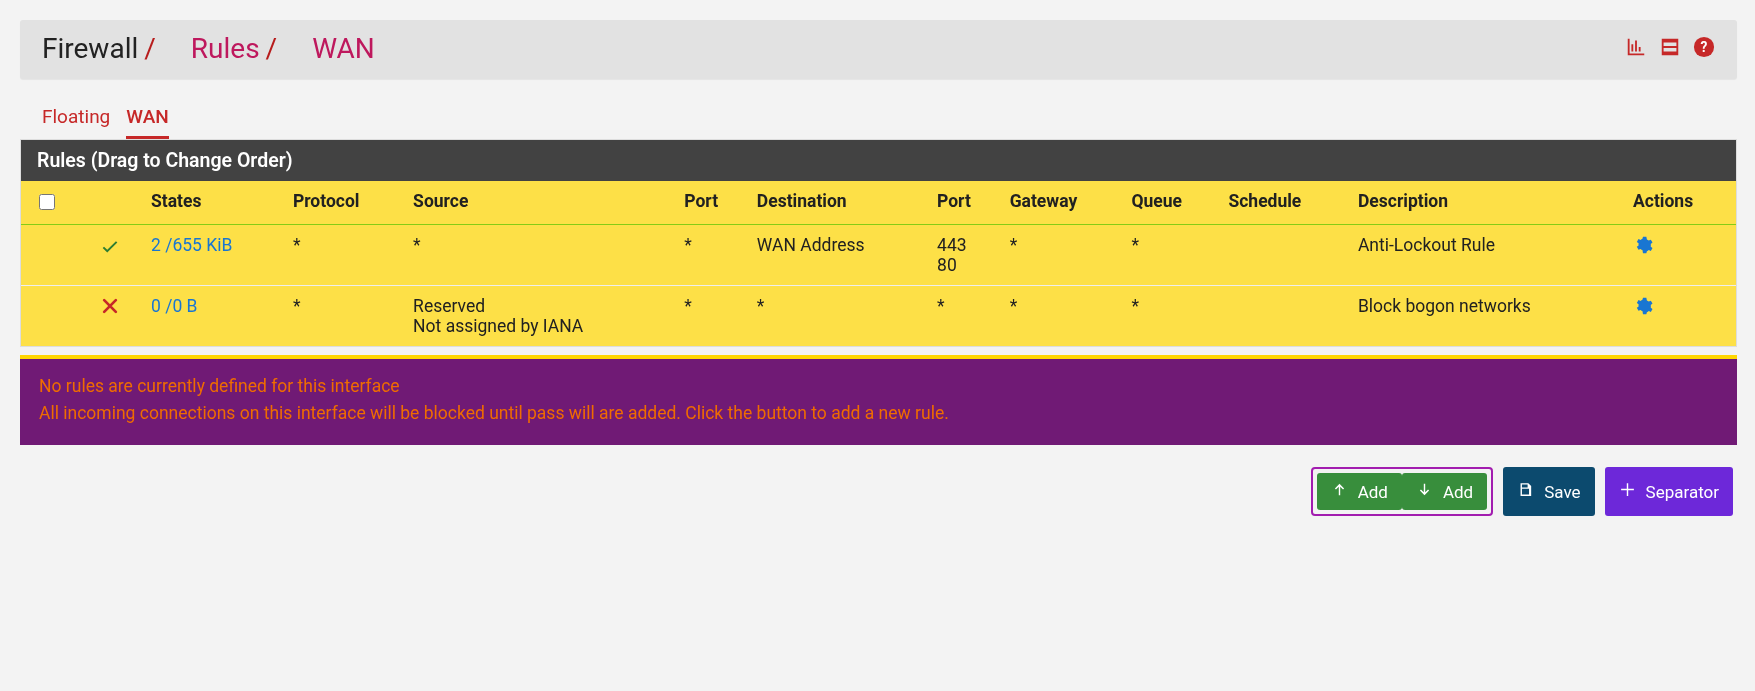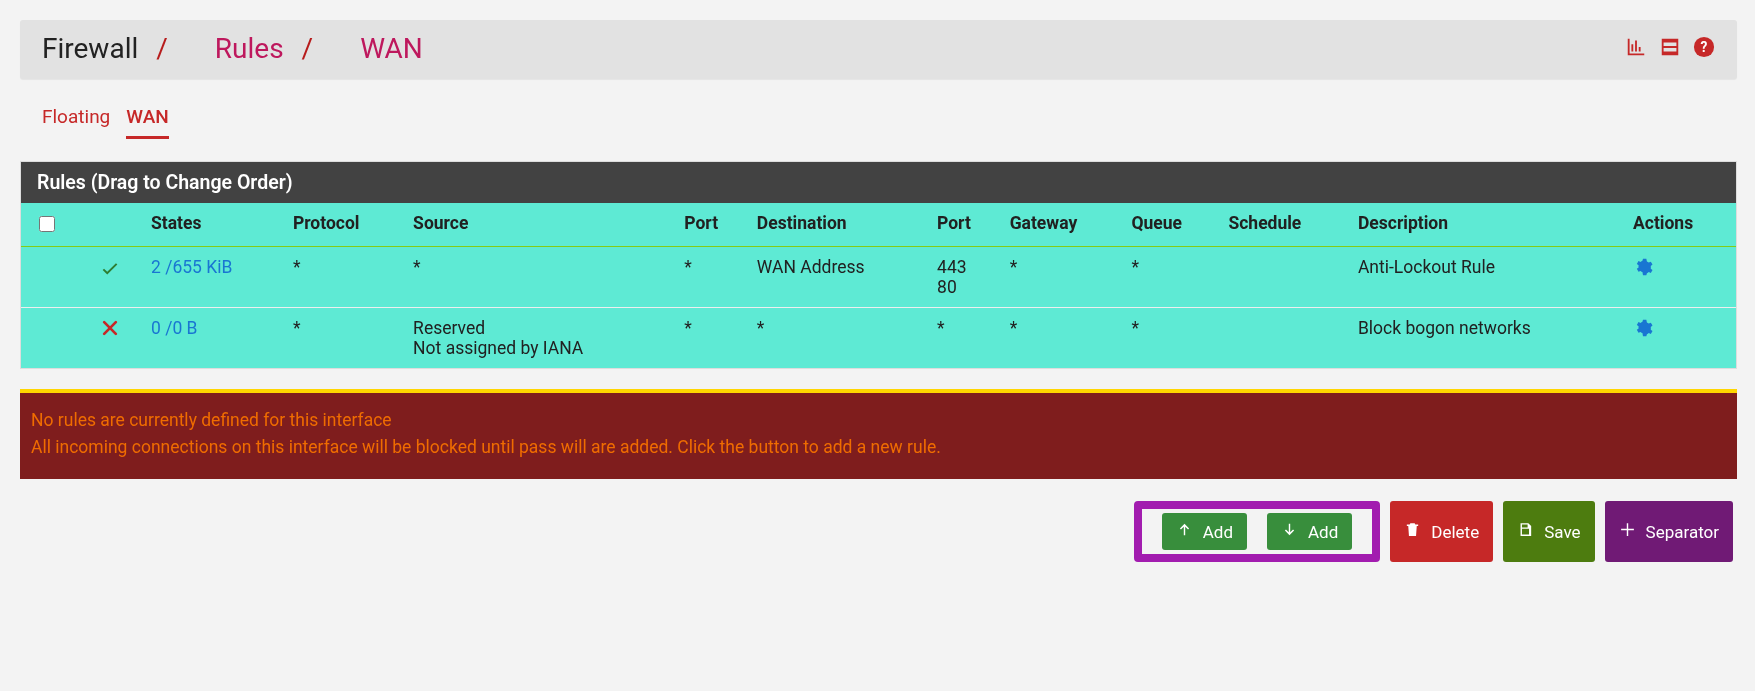--- a/index.html
+++ b/index.html
@@ -20,71 +20,71 @@
     padding: 14px 22px;
     display: flex;
     align-items: center;
     justify-content: space-between;
     box-shadow: 0 1px 1px rgba(0,0,0,.06);
   }
   .breadcrumb {
     font-size: 28px;
     display: flex;
     align-items: center;
-    gap: 12px;
+    gap: 0;
     line-height: 1.1;
   }
   .breadcrumb .root { color: #222; }
   .breadcrumb .sep  { color: #b71c1c; padding: 0 6px; }
   .breadcrumb a     { color: #be185d; text-decoration: none; margin-left: 29px; }
   .header-icons { display: flex; gap: 12px; align-items: center; }
   .header-icons svg { width: 22px; height: 22px; fill: #c62828; cursor: pointer; }
 
   .tabs { display: flex; gap: 16px; margin: 26px 8px 0 22px; font-size: 19px; }
   .tab { color: #c62828; cursor: pointer; padding-bottom: 8px; }
   .tab.active { border-bottom: 3px solid #c62828; font-weight: 500; }
 
-  .rules-panel { margin-top: 22px; border: 1px solid #ddd; background:#5eead4; position:relative; }
+  .rules-panel { border: 1px solid #ddd; background:#fde047; position:relative; }
   .rules-title {
     background: #424242; color: #fff; font-weight: 600;
     padding: 9px 16px; font-size: 19.5px;
   }
   table { width: 100%; border-collapse: collapse; }
   th, td { text-align: left; padding: 10px 8px; vertical-align: top; }
   th  { font-weight: 700; font-size: 17.5px; border-bottom: 1px solid #84cc16; }
   tbody tr { border-top: 1px solid #eee; }
   .col-chk { width:34px; padding-left:14px;}
   .col-status { width:50px; text-align:center;}
   .states-link { color:#1976d2; text-decoration:none; }
   .gear-icon svg { fill:#1976d2; width:20px; height:20px; cursor:pointer;}
   .check-icon svg { fill:#2e7d32; width:22px; height:22px; }
   .x-icon svg { stroke:#c62828; stroke-width:3.2; width:20px; height:20px; stroke-linecap:round;}
 
   
   .info-box {
-    margin-top: 20px;
+    margin-top: 8px;
     border-top: 4px solid #ffd600;
-    background: #7f1d1d;
-    padding: 14px 11px 18px;
+    background: #701a75;
+    padding: 14px 19px 18px;
     color: #ef6c00;
     line-height: 1.55;
   }
 
   .action-bar { display:flex; gap:10px; justify-content:flex-end; margin-top:22px; padding-right:4px; }
-  .highlight-group { border: 8px solid #a21caf; border-radius: 4px; padding: 4px 20px; display:flex; gap:20px; }
+  .highlight-group { border: 2px solid #a21caf; border-radius: 4px; padding: 4px 4px; display:flex; gap:0; }
   .btn {
     display:inline-flex; align-items:center; gap:10px; padding:8px 14px;
     border-radius:3px; color:#fff; font-size:17px; cursor:pointer; border:none;
     font-family:inherit;
   }
   .btn svg { width:17px; height:17px; fill:#fff; }
   .btn.green  { background:#388e3c; }
   .btn.red    { background:#c62828; }
-  .btn.blue   { background:#4d7c0f; }
-  .btn.orange { background:#701a75;justify-content:flex-end; }
+  .btn.blue   { background:#0c4a6e; }
+  .btn.orange { background:#6d28d9;justify-content:flex-end; }
 
   input[type=checkbox]{ width:16px; height:16px; }
   .preline { white-space: pre-line; }
 </style>
 </head>
 <body>
 
 <div class="page">
 
   <div class="header-panel">
@@ -202,26 +202,20 @@
             </svg></span>
         <span>Add</span>
       </button>
       <button class="btn green">
         <span><svg viewBox="0 0 24 24">
               <path d="M11 4v12l-4-4-1.5 1.5L12 20l6.5-6.5L17 12l-4 4V4h-2z"></path>
             </svg></span>
         <span>Add</span>
       </button>
     </div>
-    <button class="btn red">
-      <span><svg viewBox="0 0 24 24">
-            <path d="M6 7h12l-1 14H7L6 7zm3-4h6l1 2h4v2H4V5h4l1-2zM9 10h2v8H9v-8zm4 0h2v8h-2v-8z"></path>
-          </svg></span>
-      <span>Delete</span>
-    </button>
     <button class="btn blue">
       <span><svg viewBox="0 0 24 24">
             <path d="M5 3h11l4 4v14H5V3zm2 2v4h8V5H7zm0 6v8h10v-8H7z"></path>
           </svg></span>
       <span>Save</span>
     </button>
     <button class="btn orange">
       <span><svg viewBox="0 0 24 24">
             <path d="M11 3h2v8h8v2h-8v8h-2v-8H3v-2h8V3z"></path>
           </svg></span>

